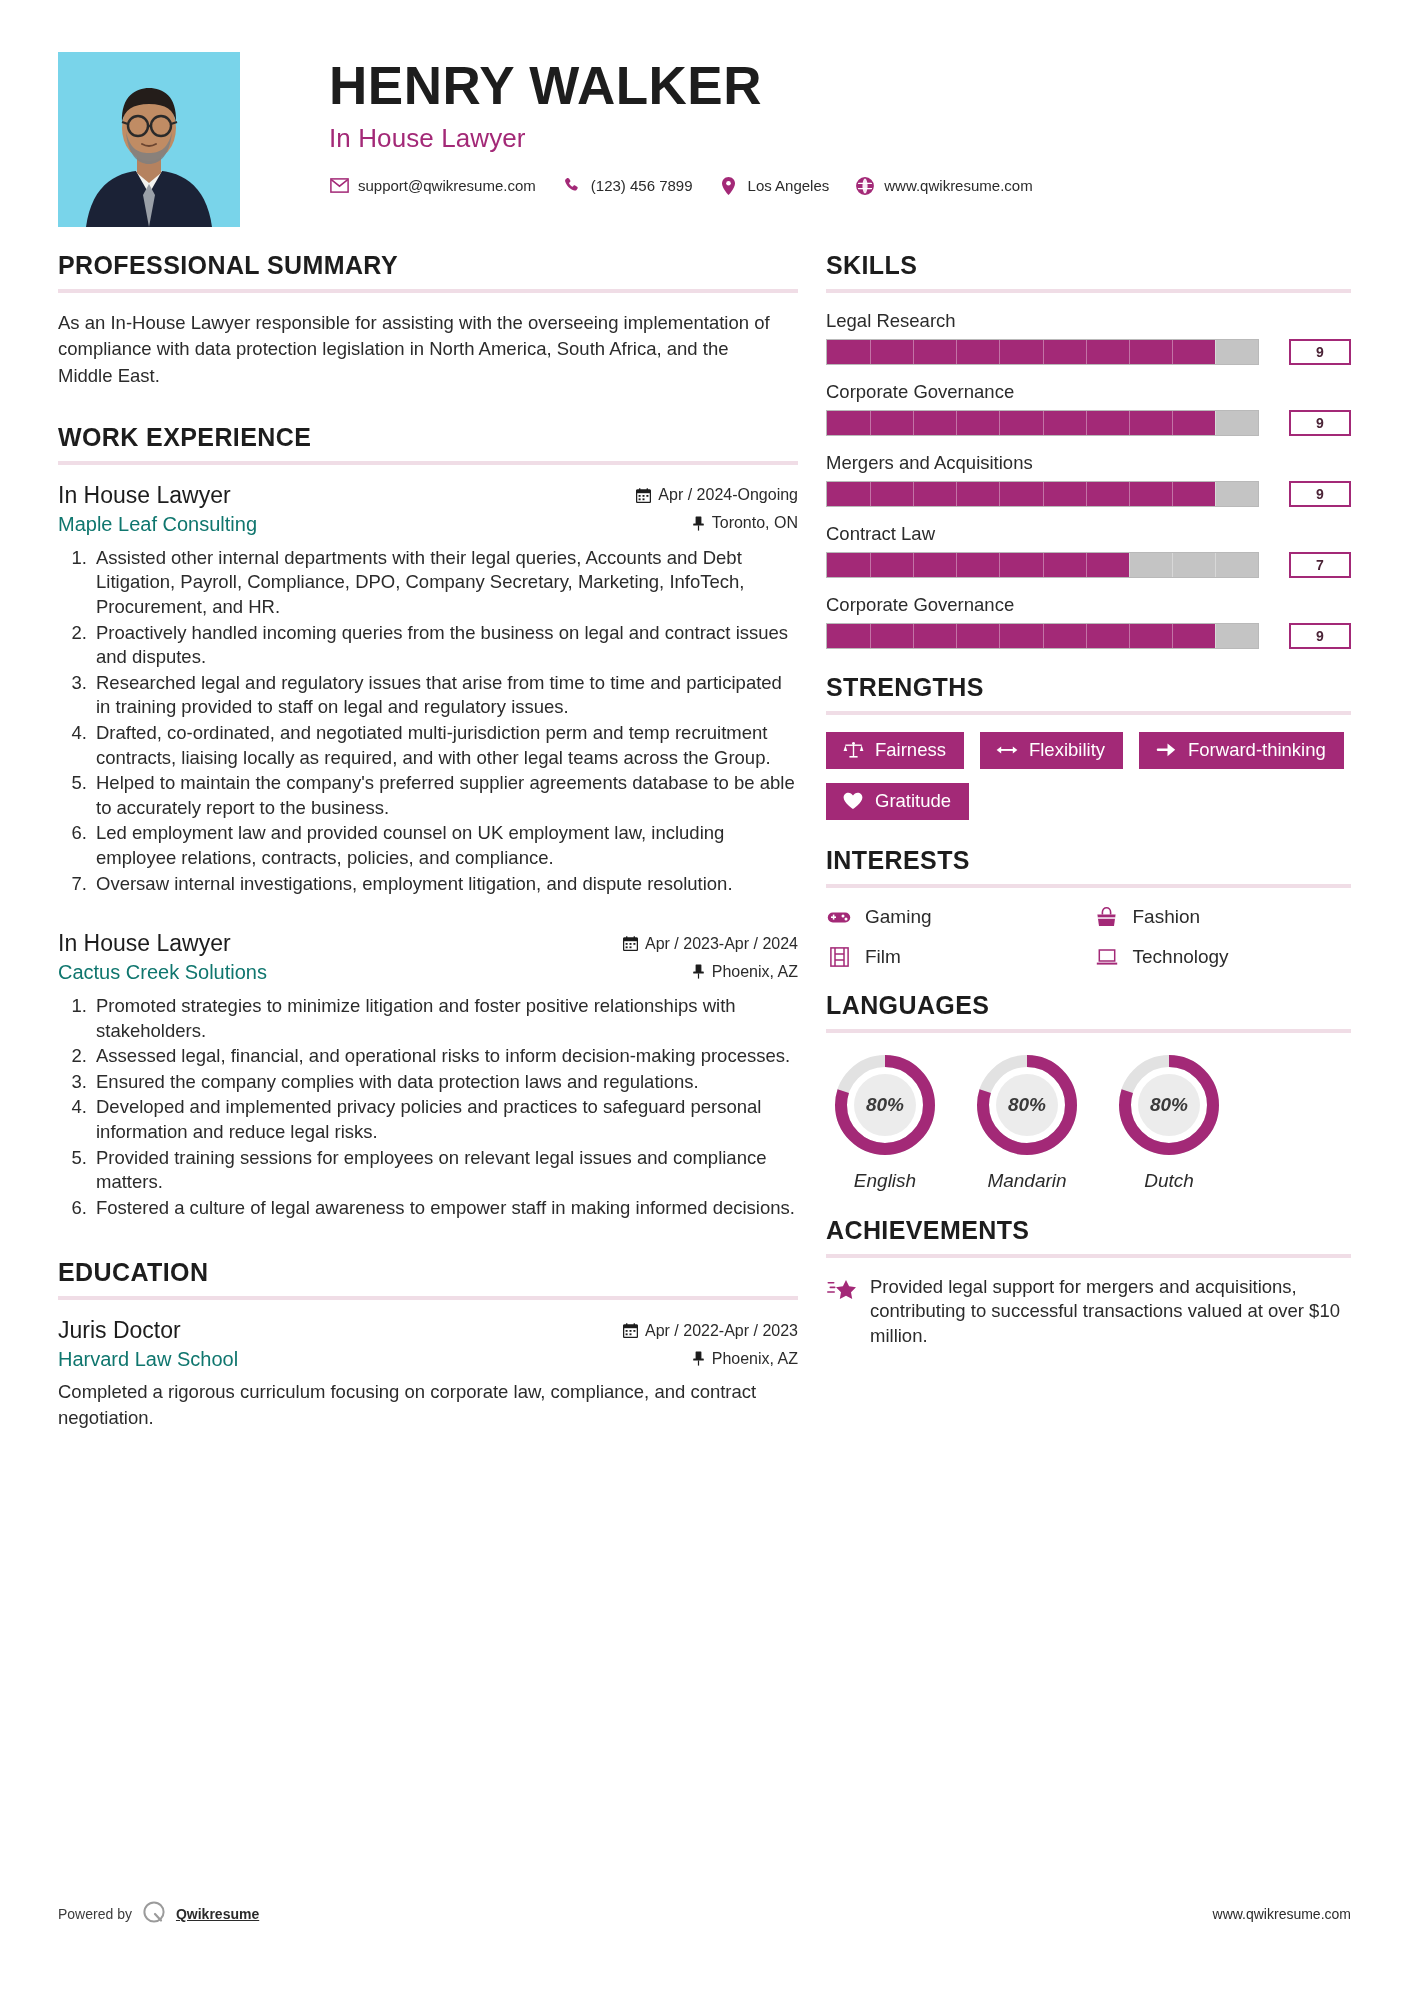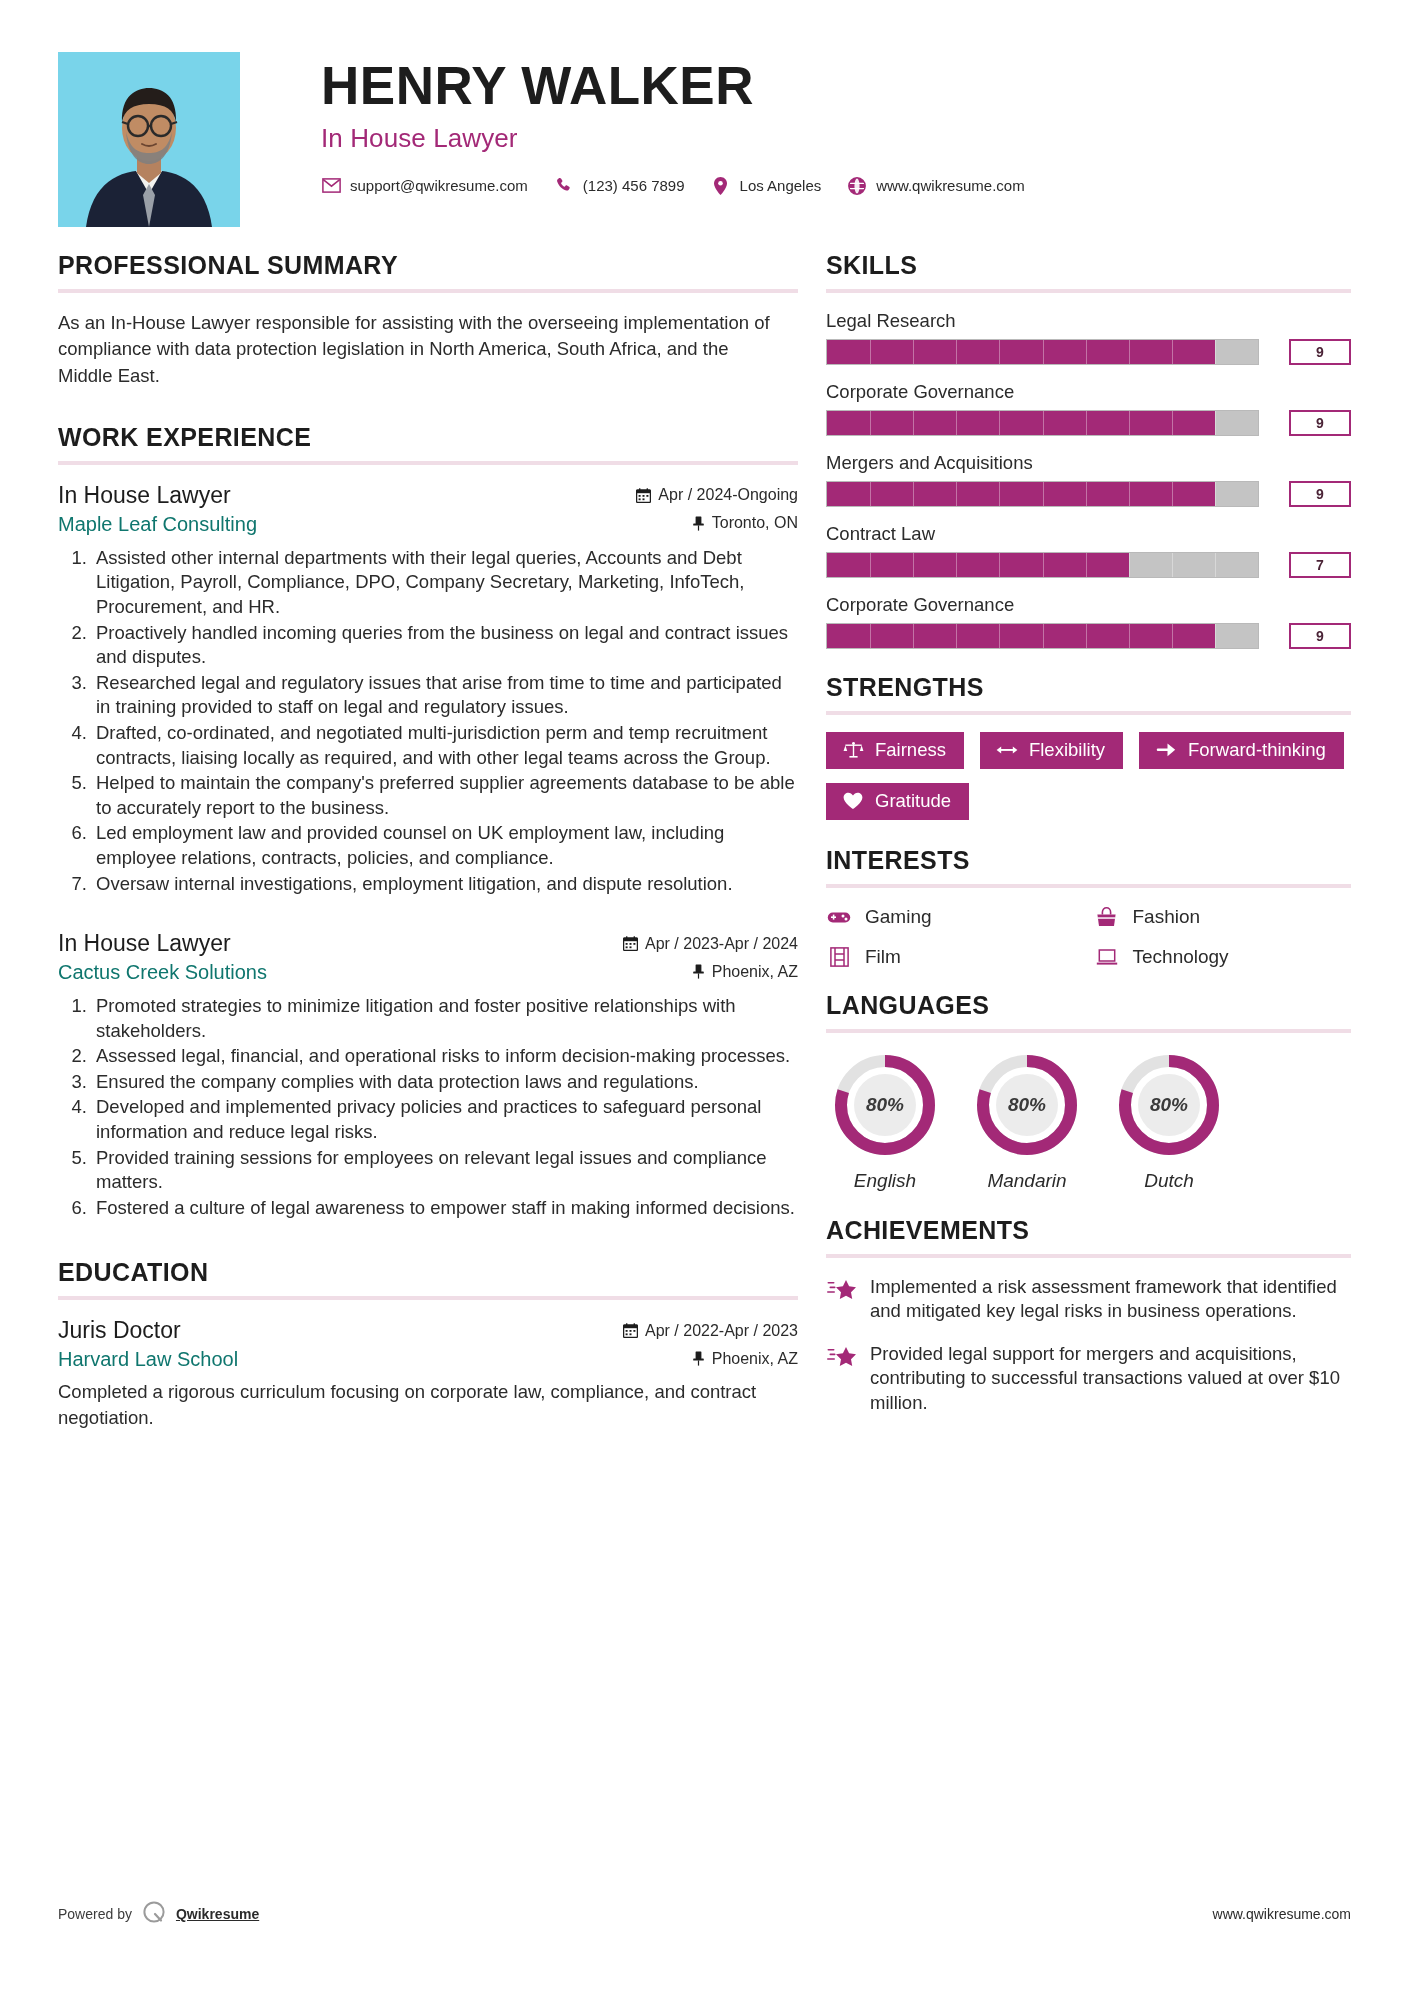--- a/index.html
+++ b/index.html
@@ -19,21 +19,21 @@
     background: #fff;
     padding: 0;
     overflow: hidden;
   }
 
   
   .header {
     display: flex;
     align-items: flex-start;
     padding: 52px 56px 0 58px;
-    gap: 4px;
+    gap: 12px;
   }
   .photo-wrap {
     width: 182px;
     height: 175px;
     flex: 0 0 182px;
     background: #79d4ea;
     overflow: hidden;
     position: relative;
   }
   .photo-svg { display: block; width: 100%; height: 100%; }
@@ -806,31 +806,20 @@
             </div>
             <div class="lang-name">Dutch</div>
           </div>
         </div>
       </div>
 
       <div class="section" style="margin-top:24px">
         <div class="sec-title">ACHIEVEMENTS</div>
         <div class="sec-rule"></div>
 
-        <div class="ach">
-          <span class="ico">
-            <svg width="30" height="26" viewBox="0 0 30 26" fill="currentColor">
-              <path d="M19 2 L22.1 8.3 L29 9.3 L24 14.2 L25.2 21.1 L19 17.8 L12.8 21.1 L14 14.2 L9 9.3 L15.9 8.3 Z"></path>
-              <rect x="0.5" y="4" width="7" height="1.6" rx="0.8"></rect>
-              <rect x="2.5" y="8.6" width="6" height="1.6" rx="0.8"></rect>
-              <rect x="0" y="13.2" width="8" height="1.6" rx="0.8"></rect>
-            </svg>
-          </span>
-          <div class="ach-text">Implemented a risk assessment framework that identified and mitigated key legal risks in business operations.</div>
-        </div>
 
         <div class="ach">
           <span class="ico">
             <svg width="30" height="26" viewBox="0 0 30 26" fill="currentColor">
               <path d="M19 2 L22.1 8.3 L29 9.3 L24 14.2 L25.2 21.1 L19 17.8 L12.8 21.1 L14 14.2 L9 9.3 L15.9 8.3 Z"></path>
               <rect x="0.5" y="4" width="7" height="1.6" rx="0.8"></rect>
               <rect x="2.5" y="8.6" width="6" height="1.6" rx="0.8"></rect>
               <rect x="0" y="13.2" width="8" height="1.6" rx="0.8"></rect>
             </svg>
           </span>

